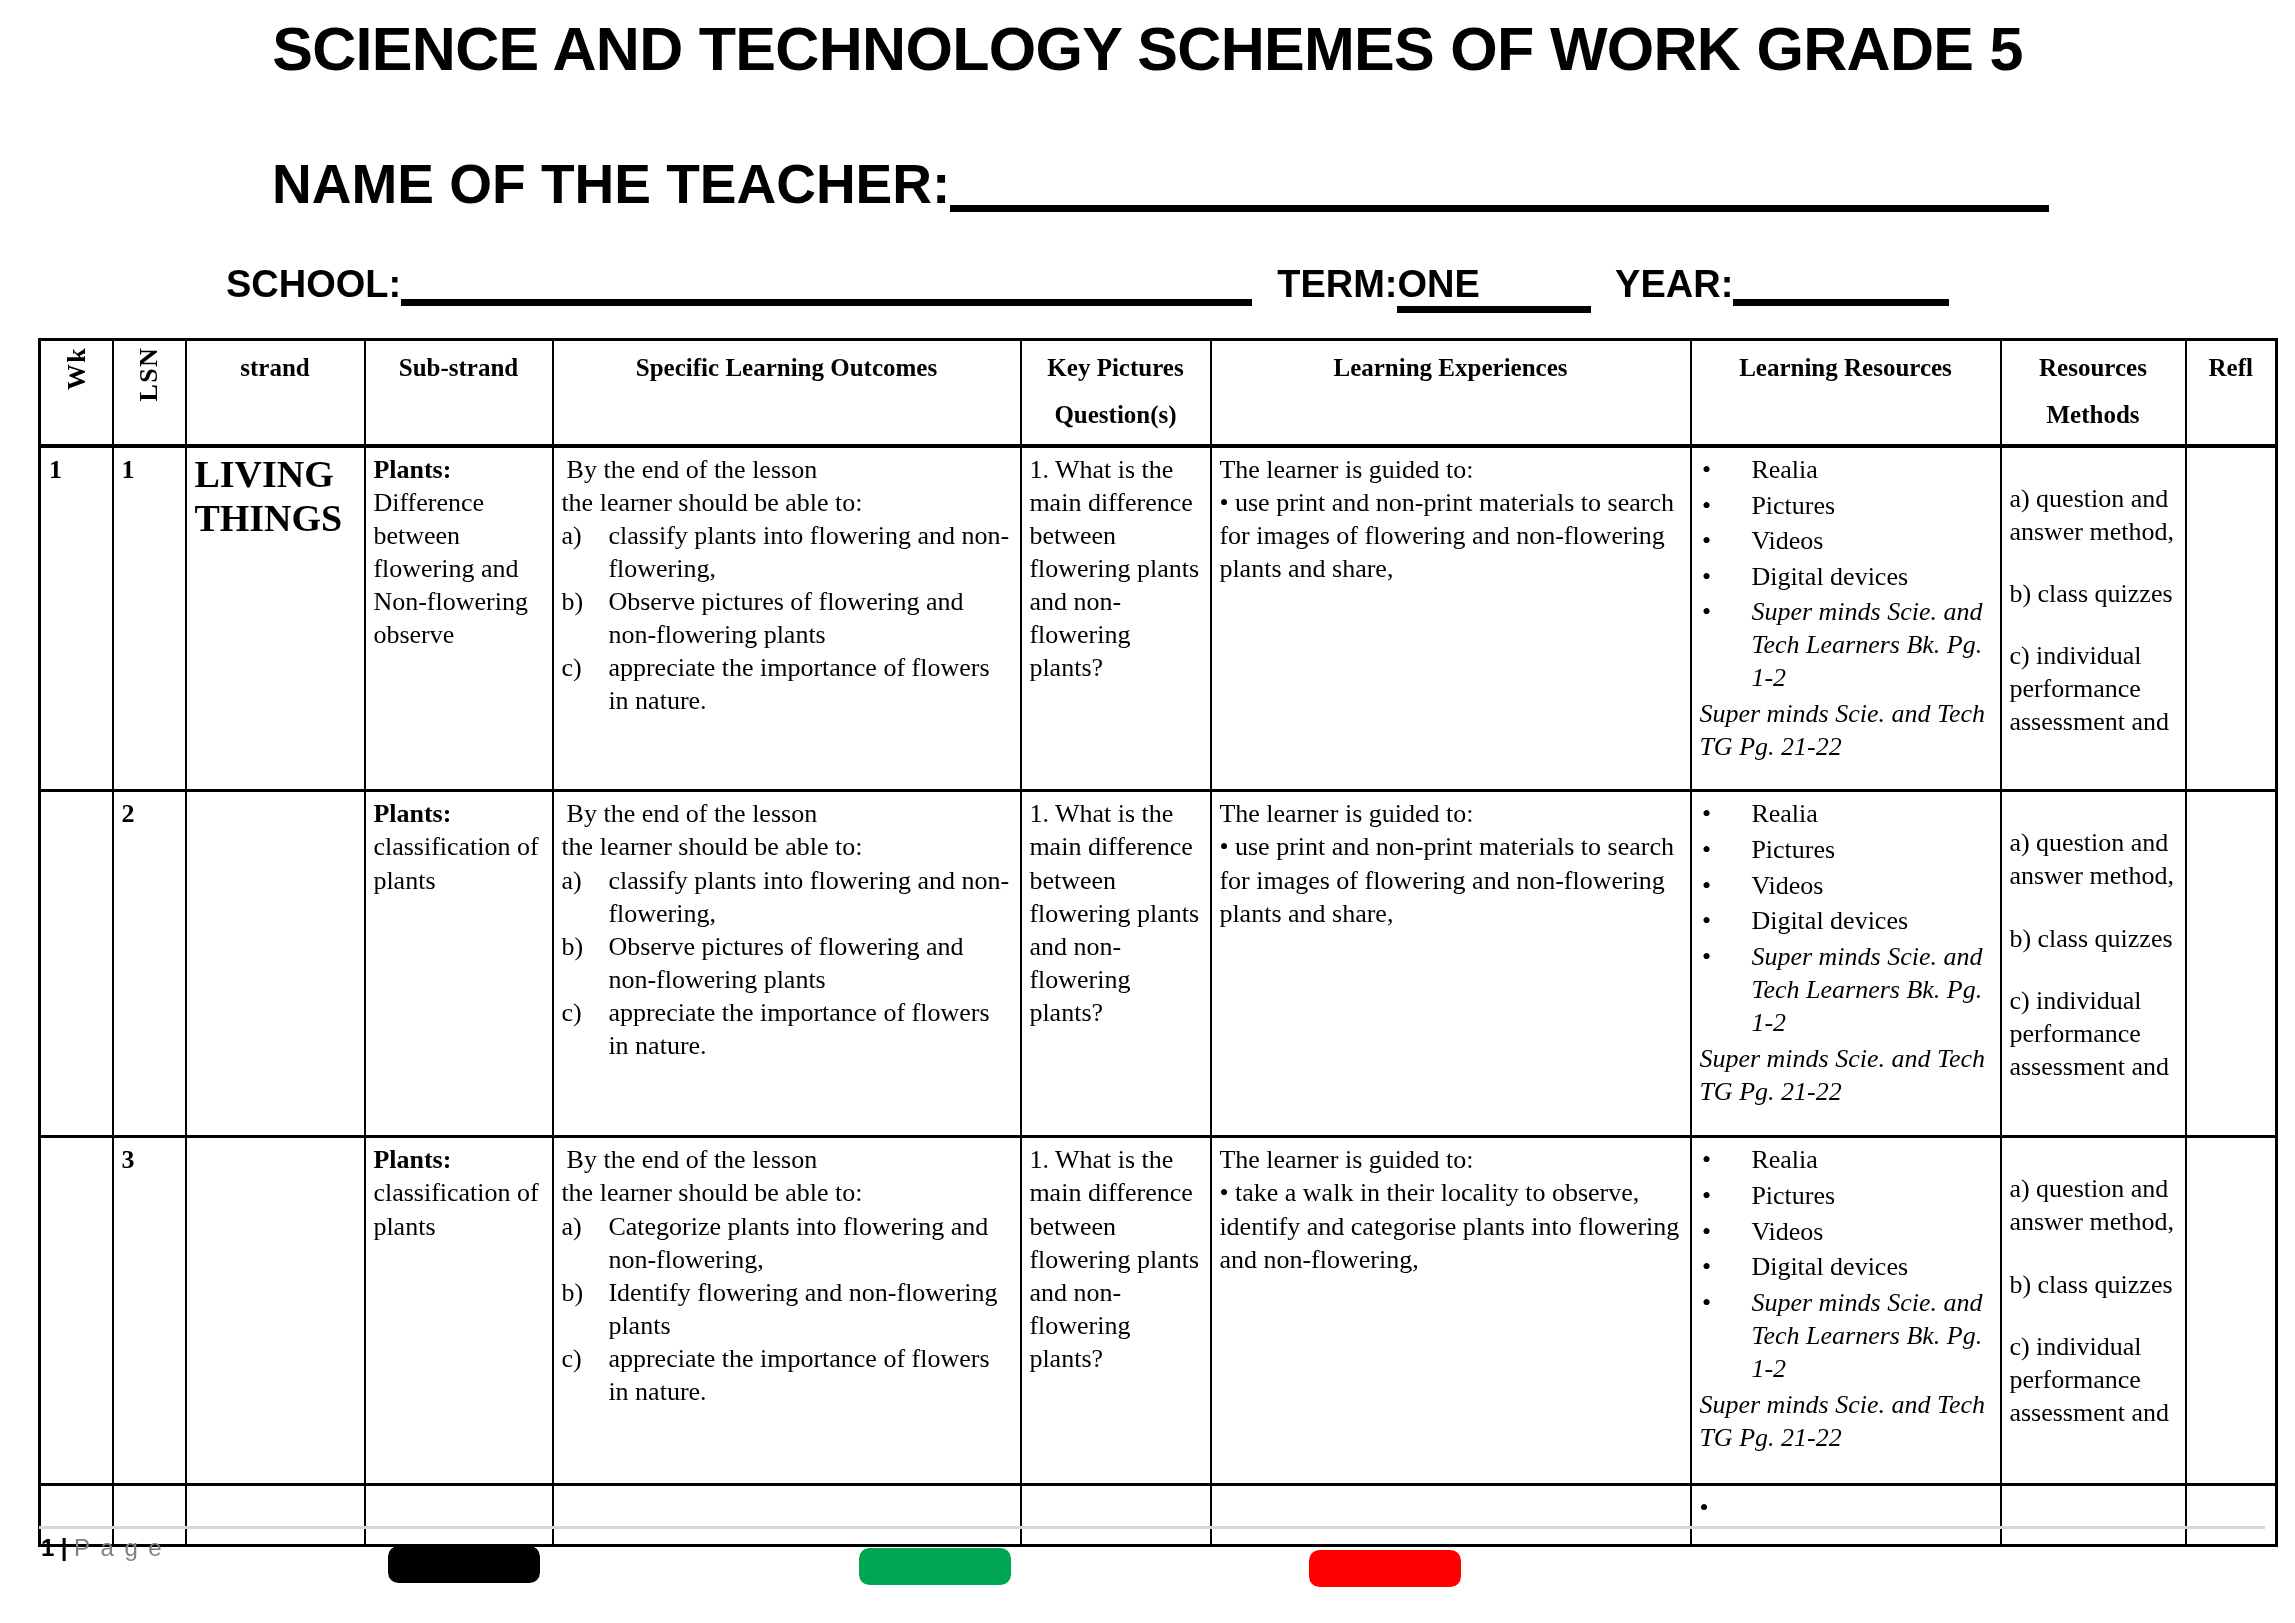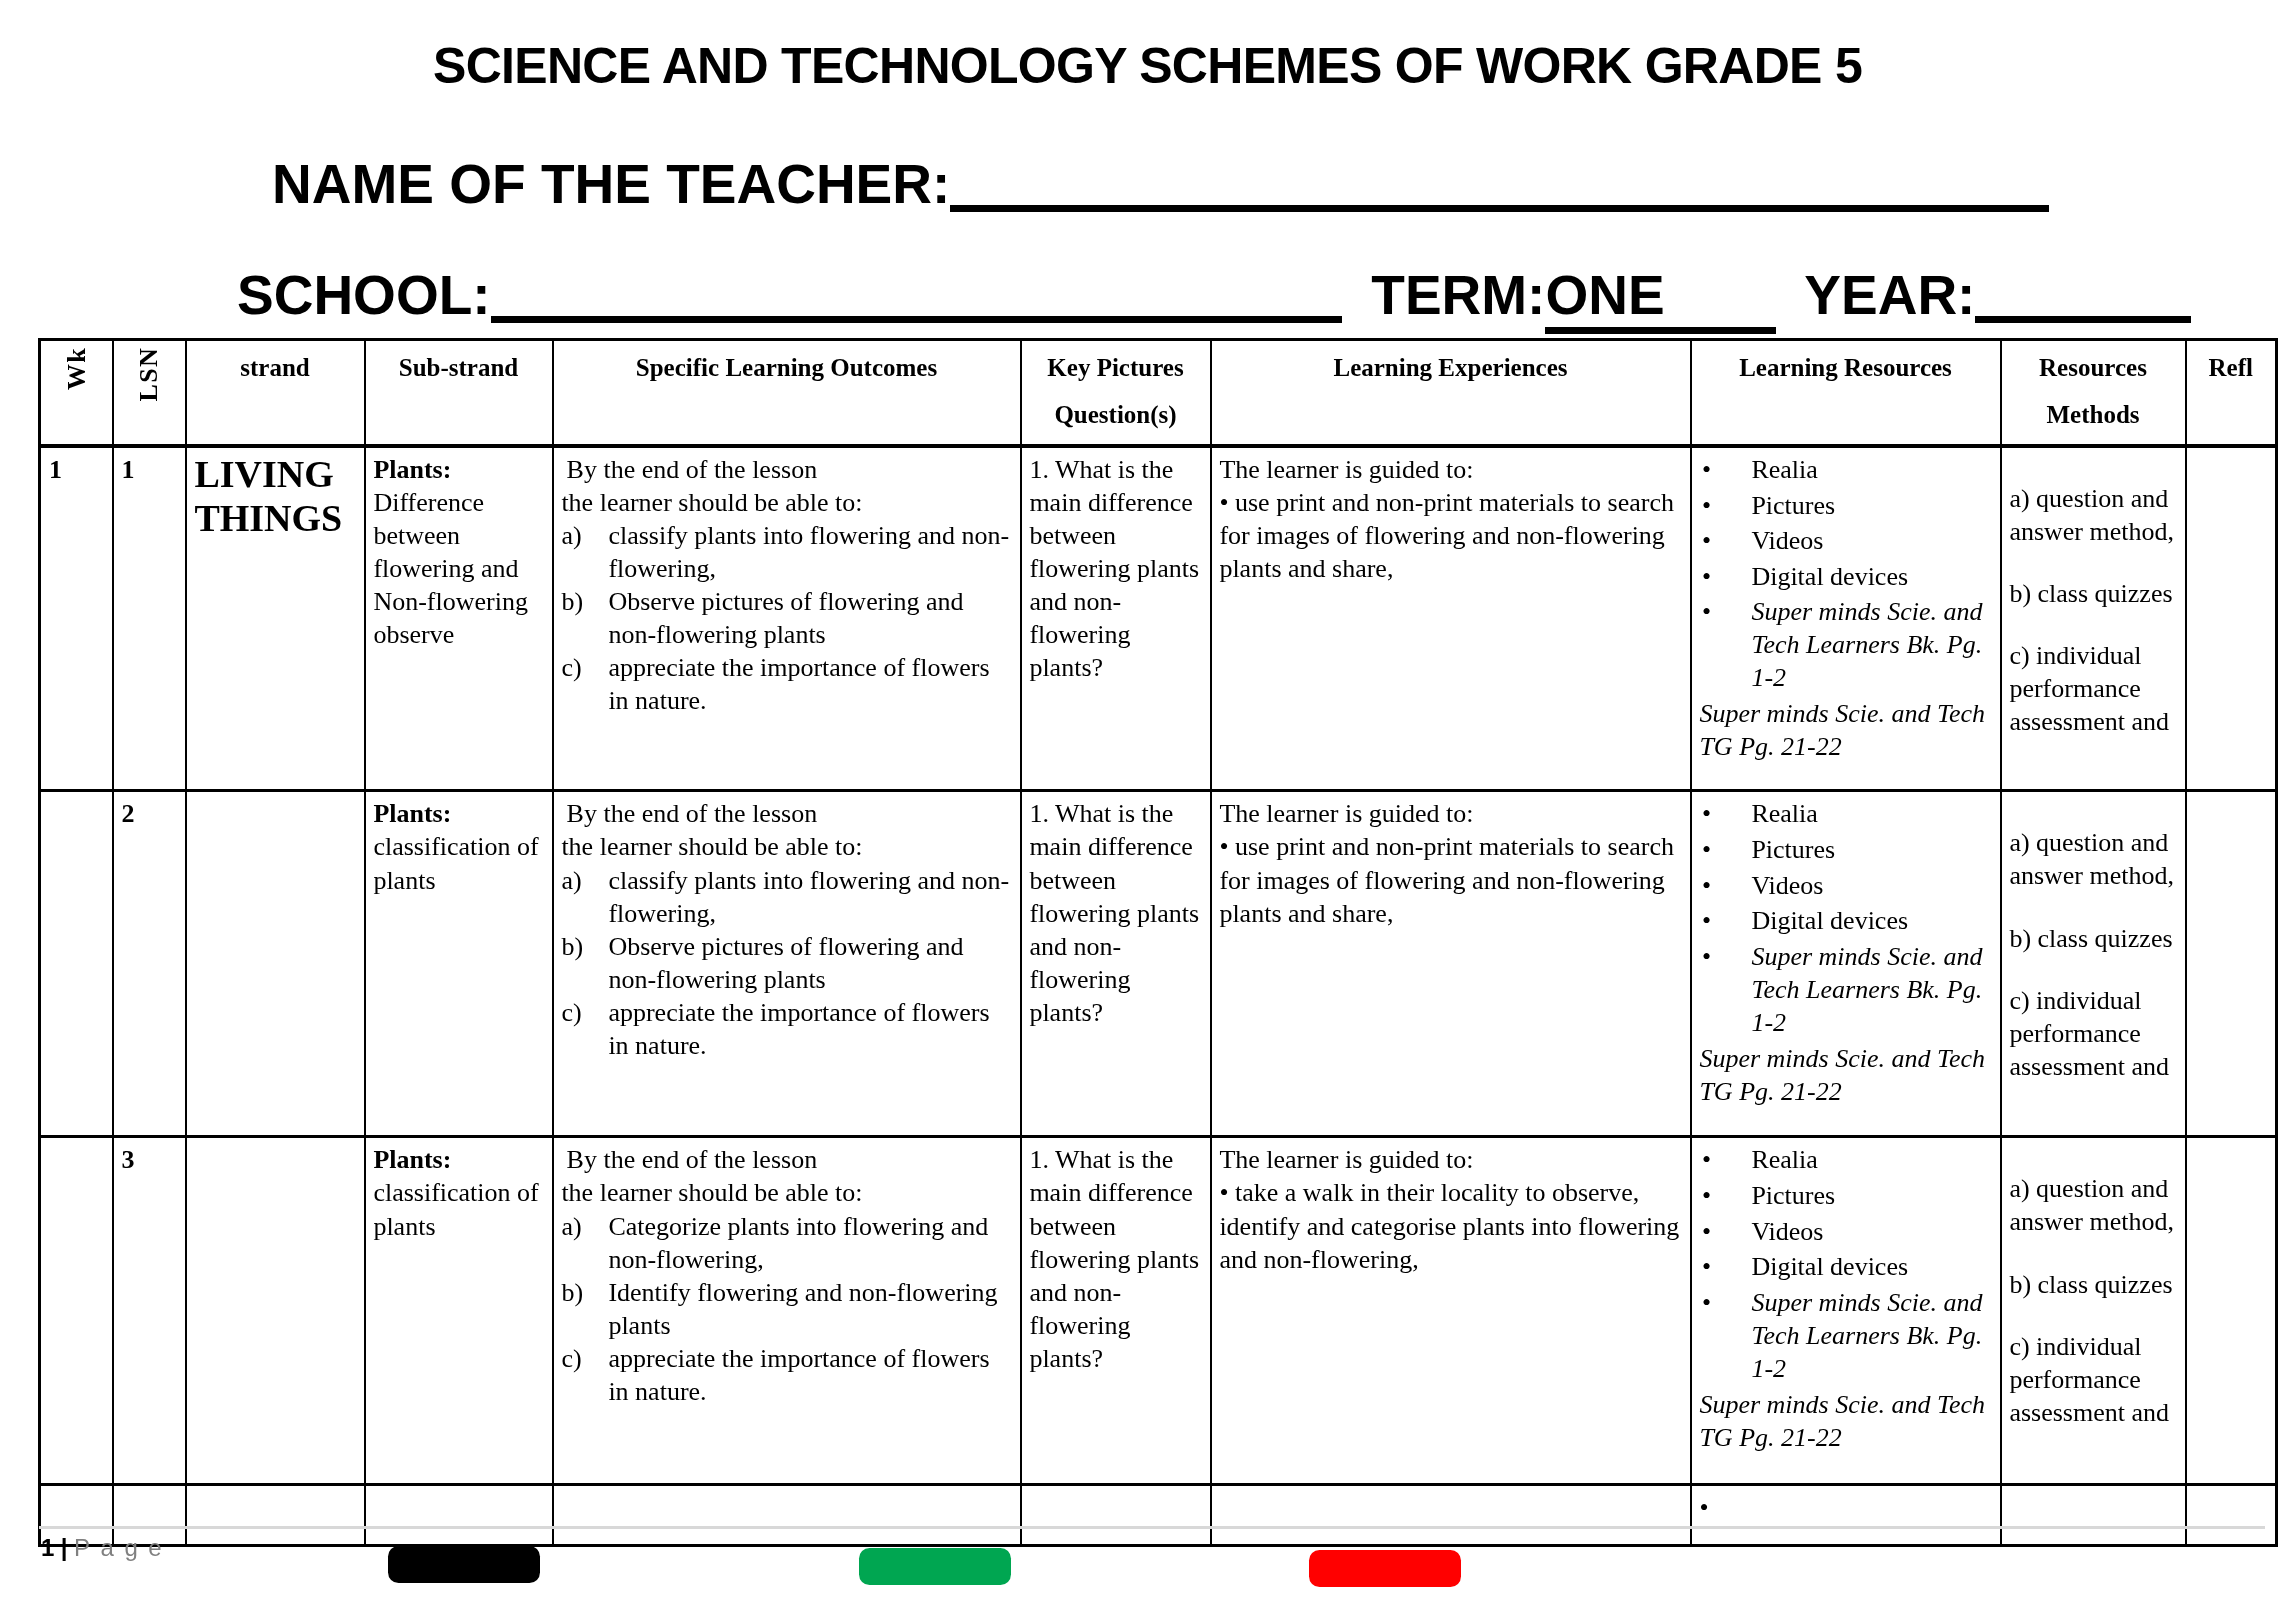--- a/index.html
+++ b/index.html
@@ -3,31 +3,31 @@
 <meta charset="utf-8">
 <style>
   * { margin:0; padding:0; box-sizing:border-box; }
   body { background:#ffffff; }
   .page {
     position:relative; width:2295px; height:1623px; background:#fff;
     font-family:"Liberation Serif", serif; color:#000; overflow:hidden;
   }
   
   .doc-title {
-    position:absolute; top:37px; left:0; width:100%;
+    position:absolute; top:14px; left:0; width:100%;
     text-align:center; font-family:"Liberation Sans", sans-serif;
-    font-weight:bold; font-size:50px; letter-spacing:-0.7px;
+    font-weight:bold; font-size:61px; letter-spacing:-0.7px;
   }
   .line-teacher {
     position:absolute; top:152px; left:272px; white-space:nowrap;
     font-family:"Liberation Sans", sans-serif; font-weight:bold; font-size:55px;
   }
   .line-school {
-    position:absolute; top:263px; left:237px; white-space:nowrap;
-    font-family:"Liberation Sans", sans-serif; font-weight:bold; font-size:55px;
+    position:absolute; top:263px; left:226px; white-space:nowrap;
+    font-family:"Liberation Sans", sans-serif; font-weight:bold; font-size:38px;
   }
   .uline {
     display:inline-block; height:1.3px; border-bottom:7.2px solid #000;
     position:relative; top:9.2px;
   }
   .uline-filled {
     display:inline-block; border-bottom:7.2px solid #000; padding-right:111px;
   }
   .gap { display:inline-block; width:14.4px; }
   

